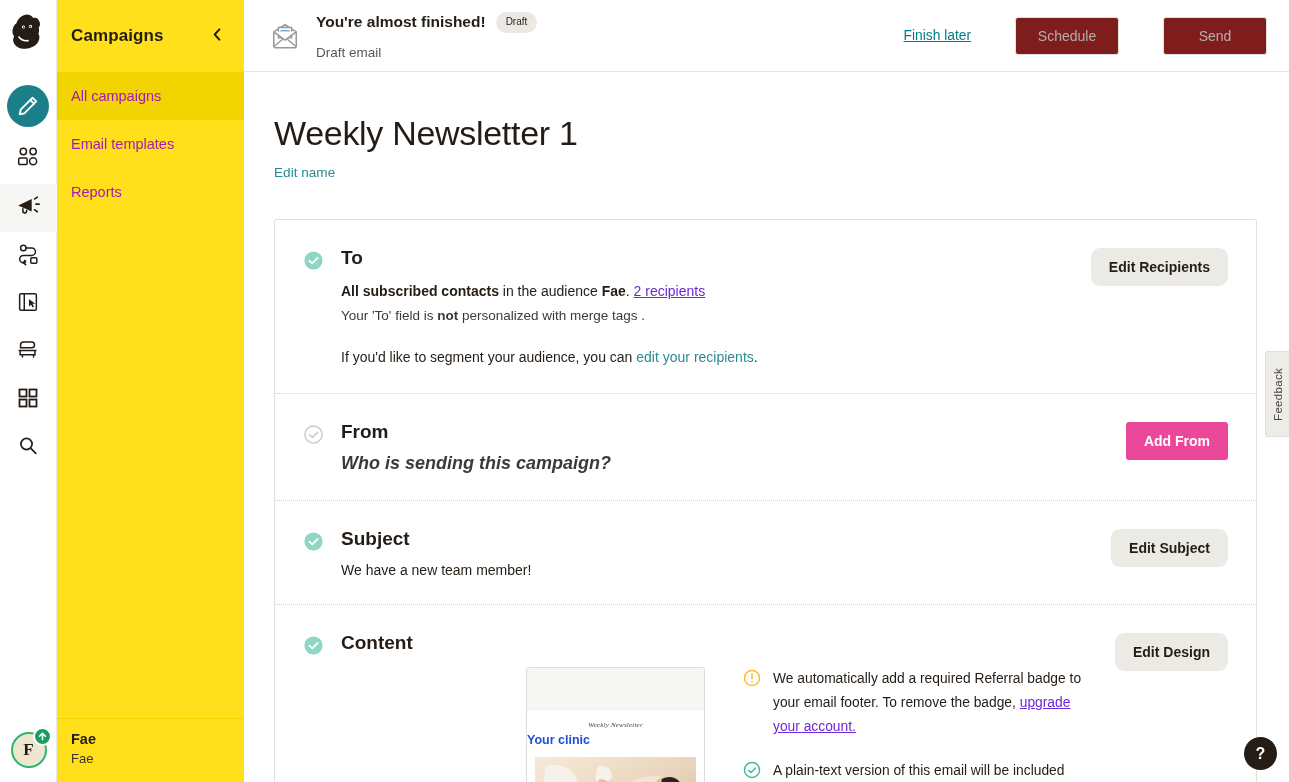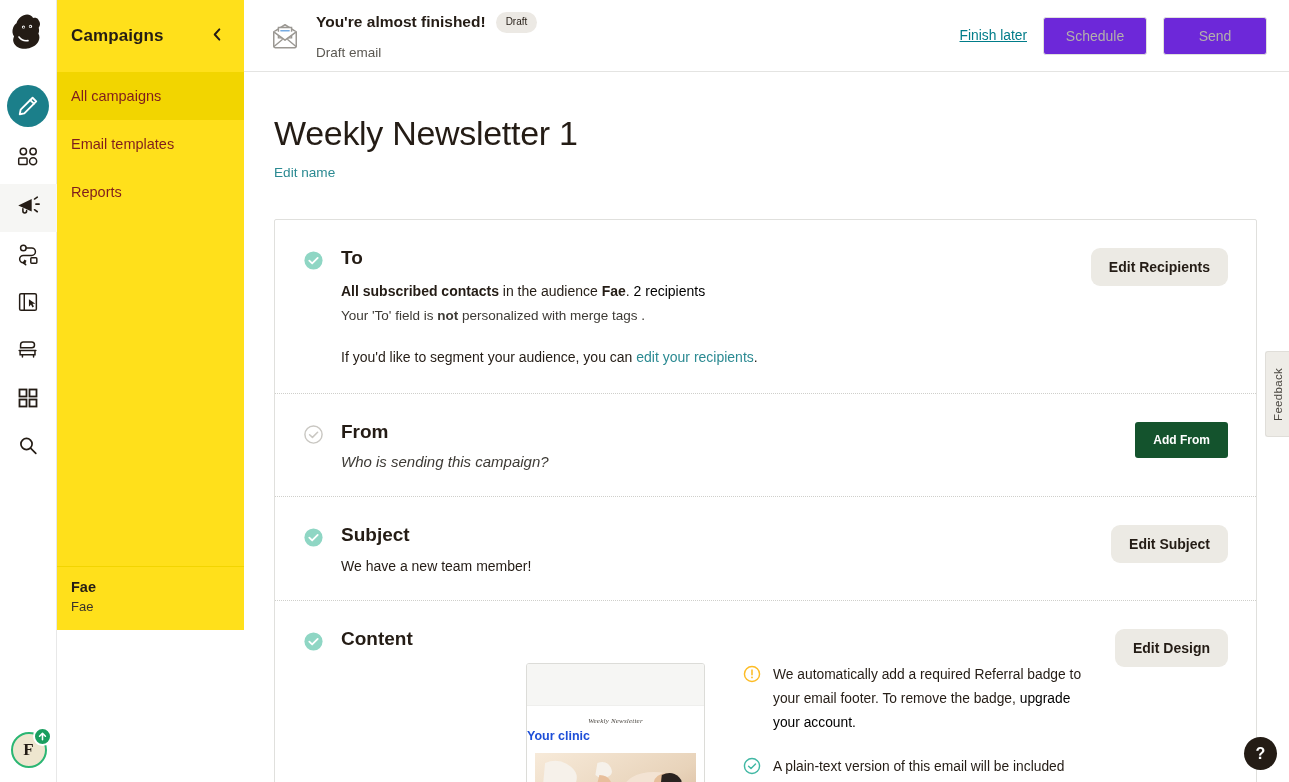--- a/index.html
+++ b/index.html
@@ -43,32 +43,32 @@
   }
   .avatar-badge {
     position: absolute; top: -7px; right: -7px;
     width: 19px; height: 19px; border-radius: 50%; background: #1a9e5f;
     border: 2px solid #fff;
     display: flex; align-items: center; justify-content: center;
   }
 
   
   .nav {
-    width: 187px; flex: 0 0 187px; background: #ffe01b; height: 630px;
+    width: 187px; flex: 0 0 187px; background: #ffe01b; height: 782px;
     position: relative;
   }
   .nav-header {
     height: 72px; display: flex; align-items: center; padding: 0 14px 0 14px;
     justify-content: space-between;
   }
   .nav-title { font-size: 17px; font-weight: bold; color: #241c15; letter-spacing: 0.1px; }
   .nav-collapse { cursor: pointer; padding: 4px 6px; display: flex; align-items: center; }
   .nav-item {
     height: 48px; display: flex; align-items: center; padding-left: 14px;
-    font-size: 14.5px; color: #7f1d1d; cursor: pointer;
+    font-size: 14.5px; color: #a21caf; cursor: pointer;
   }
   .nav-item.active { background: #f2d500; }
   .nav-footer {
     position: absolute; bottom: 0; left: 0; right: 0; height: 64px;
     border-top: 1px solid #f2d500;
     padding: 10px 0 0 14px;
   }
   .nav-footer-name { font-size: 14.5px; font-weight: bold; color: #241c15; line-height: 20px; }
   .nav-footer-sub { font-size: 13px; color: #3b332b; line-height: 20px; }
 
@@ -82,59 +82,59 @@
   .topbar-inner { display: flex; align-items: center; flex: 1; }
   .mail-icon { width: 30px; height: 30px; margin-right: 16px; flex: 0 0 30px; }
   .topbar-texts { display: flex; flex-direction: column; justify-content: center; }
   .topbar-line1 { display: flex; align-items: center; gap: 10px; }
   .topbar-title { font-size: 15.5px; font-weight: bold; color: #241c15; }
   .badge-draft {
     background: #ece9e4; color: #241c15; font-size: 10px;
     padding: 3px 10px 4px; border-radius: 11px; line-height: 14px; text-align: center;
   }
   .topbar-sub { font-size: 13.5px; color: #5b5852; margin-top: 12px; }
-  .topbar-actions { display: flex; align-items: center; gap: 16px; }
+  .topbar-actions { display: flex; align-items: center; gap: 0; }
   .link-teal {
     color: #007c89; font-size: 13.8px; text-decoration: underline; cursor: pointer;
   }
   .btn-disabled {
-    min-width: 104px; height: 38px; border: 1px solid #e0e0dd; background: #6d28d9;
+    min-width: 104px; height: 38px; border: 1px solid #e0e0dd; background: #7f1d1d;
     color: #b3b0ab; font-size: 14px; border-radius: 3px; cursor: default;
-    display: flex; align-items: center; justify-content: center;
+    display: flex; align-items: center; justify-content: center; margin-left: 44px;
   }
 
   .content-scroll { height: 710px; overflow: hidden; padding: 0 30px 0 30px; position: relative; }
   .page-title { font-size: 34px; font-weight: 400; color: #241c15; margin-top: 42px; letter-spacing: -0.3px; }
   .edit-name { color: #2b8a92; font-size: 13.6px; margin-top: 12px; display: inline-block; cursor: pointer; }
 
   .card {
     margin-top: 38px; border: 1px solid #e0e0dd; border-radius: 2px; background: #fff;
     width: 983px;
   }
   .section {
     display: flex; padding: 26px 28px 26px 28px; position: relative;
   }
   .section + .section { border-top: 1px dotted #cfcfcb; }
   .sec-icon { width: 22px; flex: 0 0 22px; margin-top: 4px; margin-right: 16px; }
   .sec-body { flex: 1; }
   .sec-title { font-size: 19px; font-weight: 700; color: #241c15; line-height: 24px; }
   .sec-line { font-size: 14px; color: #241c15; margin-top: 11px; line-height: 20px; }
   .sec-line-2 { font-size: 13.5px; color: #3d3a35; margin-top: 5px; line-height: 19px; }
   .sec-line-3 { font-size: 14px; color: #241c15; margin-top: 22px; line-height: 20px; }
-  .sec-sub-italic { font-size: 15px; color: #3d3a35; font-style: italic; margin-top: 9px; }
+  .sec-sub-italic { font-size: 18px; color: #3d3a35; font-style: italic; margin-top: 9px; font-weight: bold; }
   .sec-sub { font-size: 14px; color: #241c15; margin-top: 11px; }
-  .u-link { color: #000000; cursor: pointer; margin-top: 6px; }
+  .u-link { color: #6d28d9; text-decoration: underline; cursor: pointer; margin-top: 6px; }
   .plain-link { color: #2b8a92; text-decoration: none; cursor: pointer; }
   .sec-action { margin-left: 20px; padding-top: 2px; }
   .btn-light {
     background: #eceae4; border: none; color: #241c15; font-size: 14px; font-weight: bold;
     padding: 11px 18px; border-radius: 9px; cursor: pointer; white-space: nowrap;
   }
   .btn-dark {
-    background: #14532d; border: none; color: #fff; font-size: 12px; font-weight: bold;
+    background: #ec4899; border: none; color: #fff; font-size: 14px; font-weight: bold;
     padding: 11px 18px; border-radius: 3px; cursor: pointer; white-space: nowrap;
   }
 
   
   .content-flex { display: flex; margin-top: 12px; }
   .content-spacer { width: 185px; flex: 0 0 185px; }
   .thumb {
     width: 179px; height: 168px; border: 1px solid #dcdcd8; border-radius: 3px;
     overflow: hidden; background: #fff; flex: 0 0 179px;
   }

